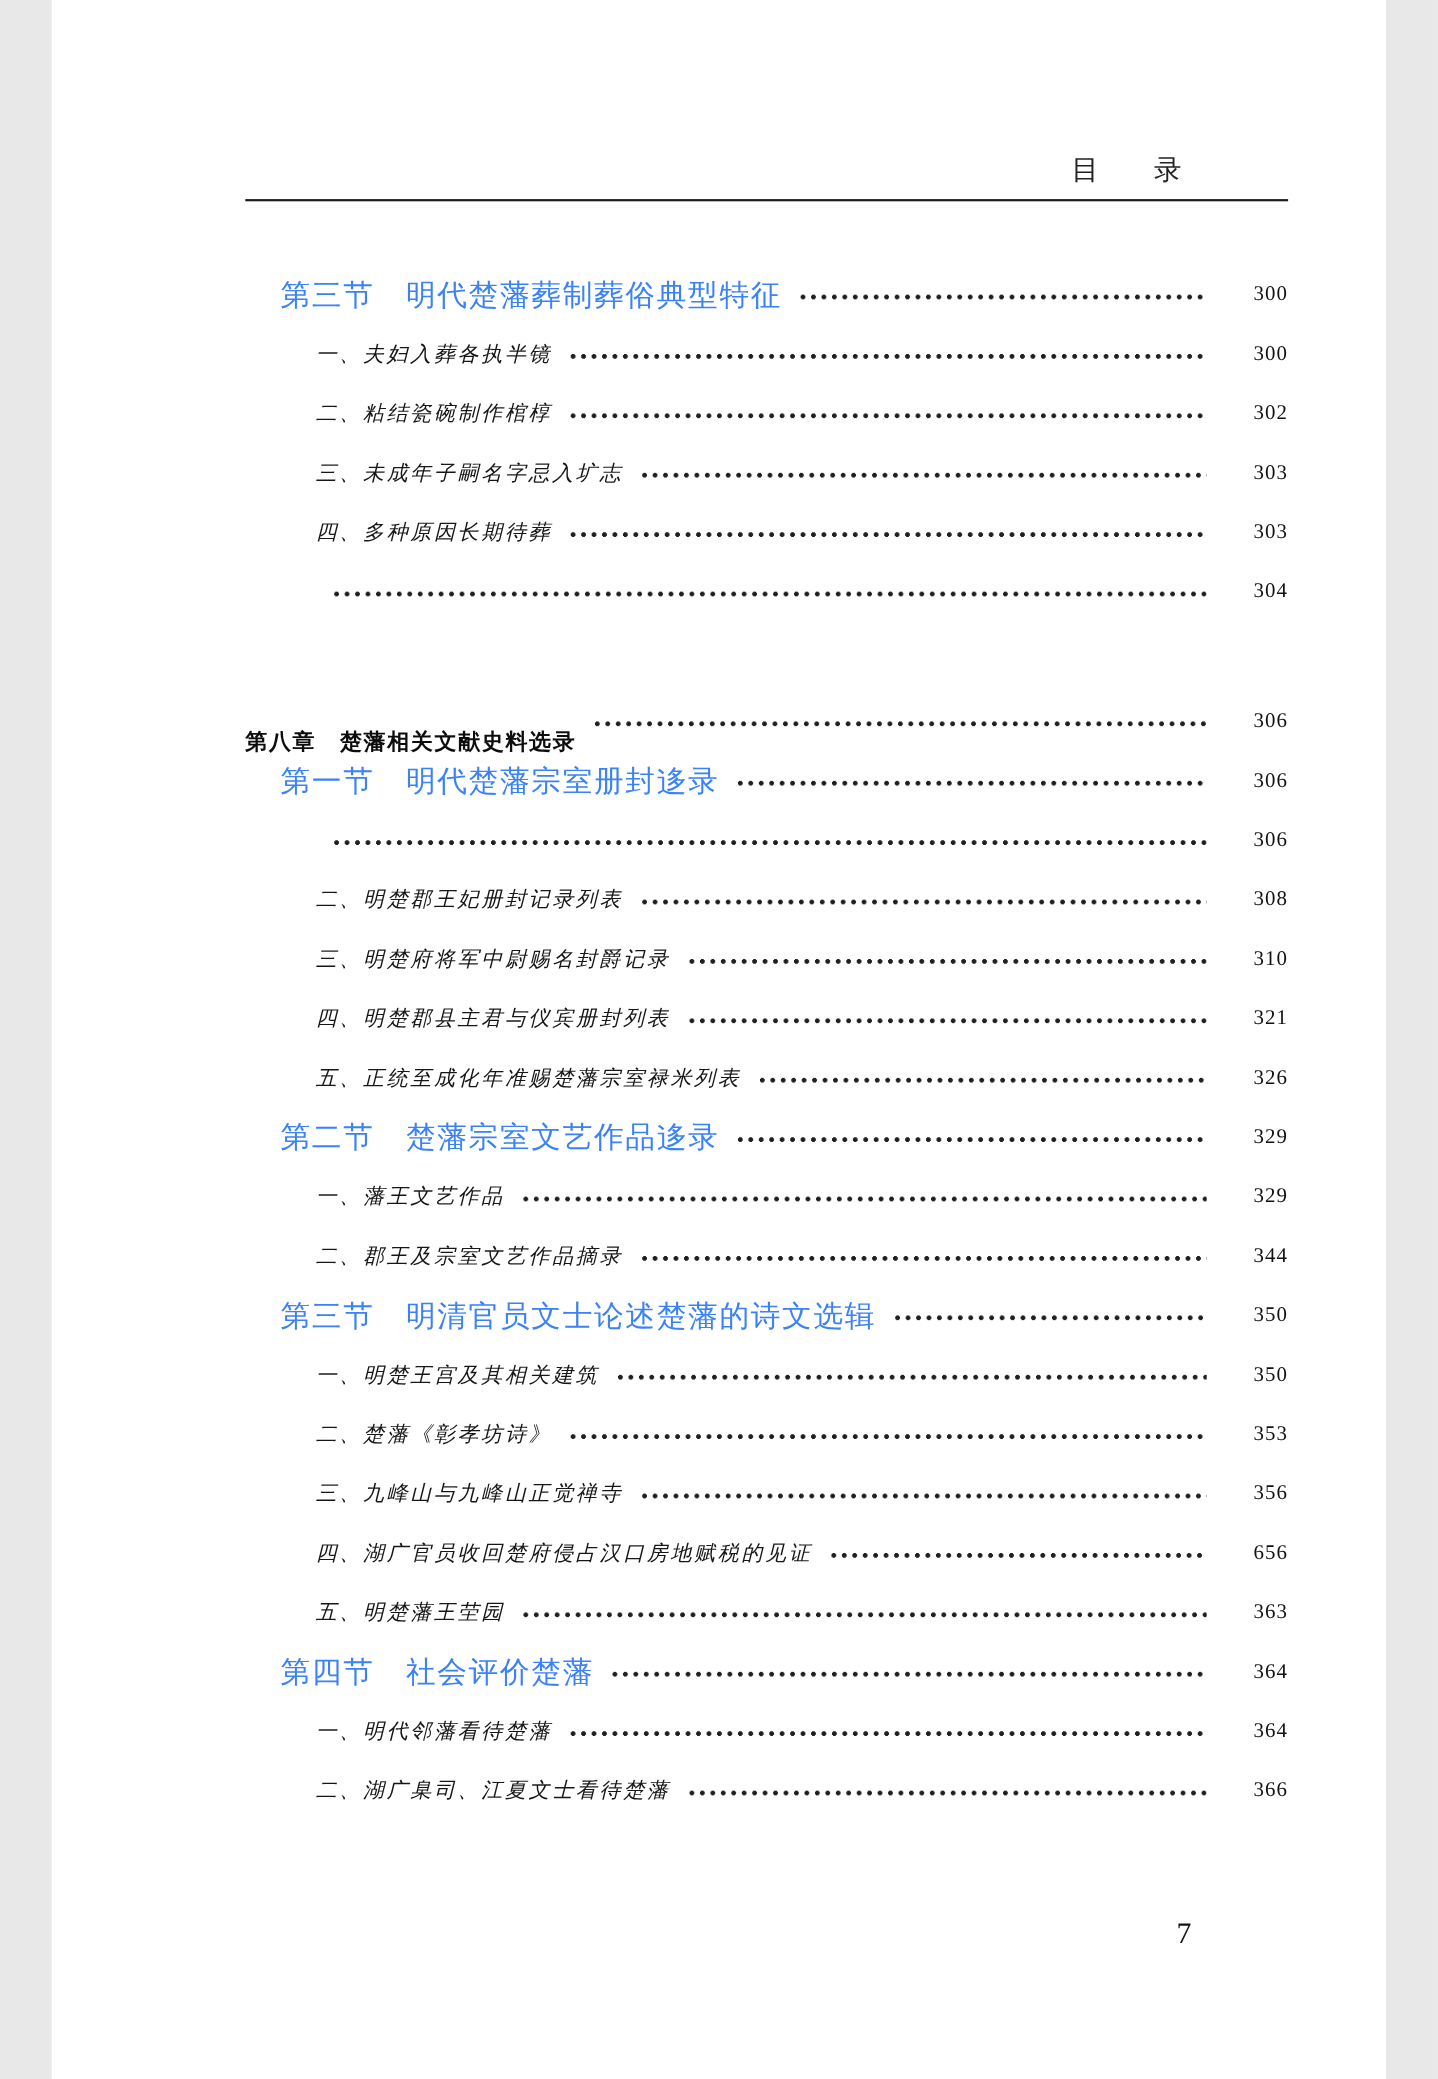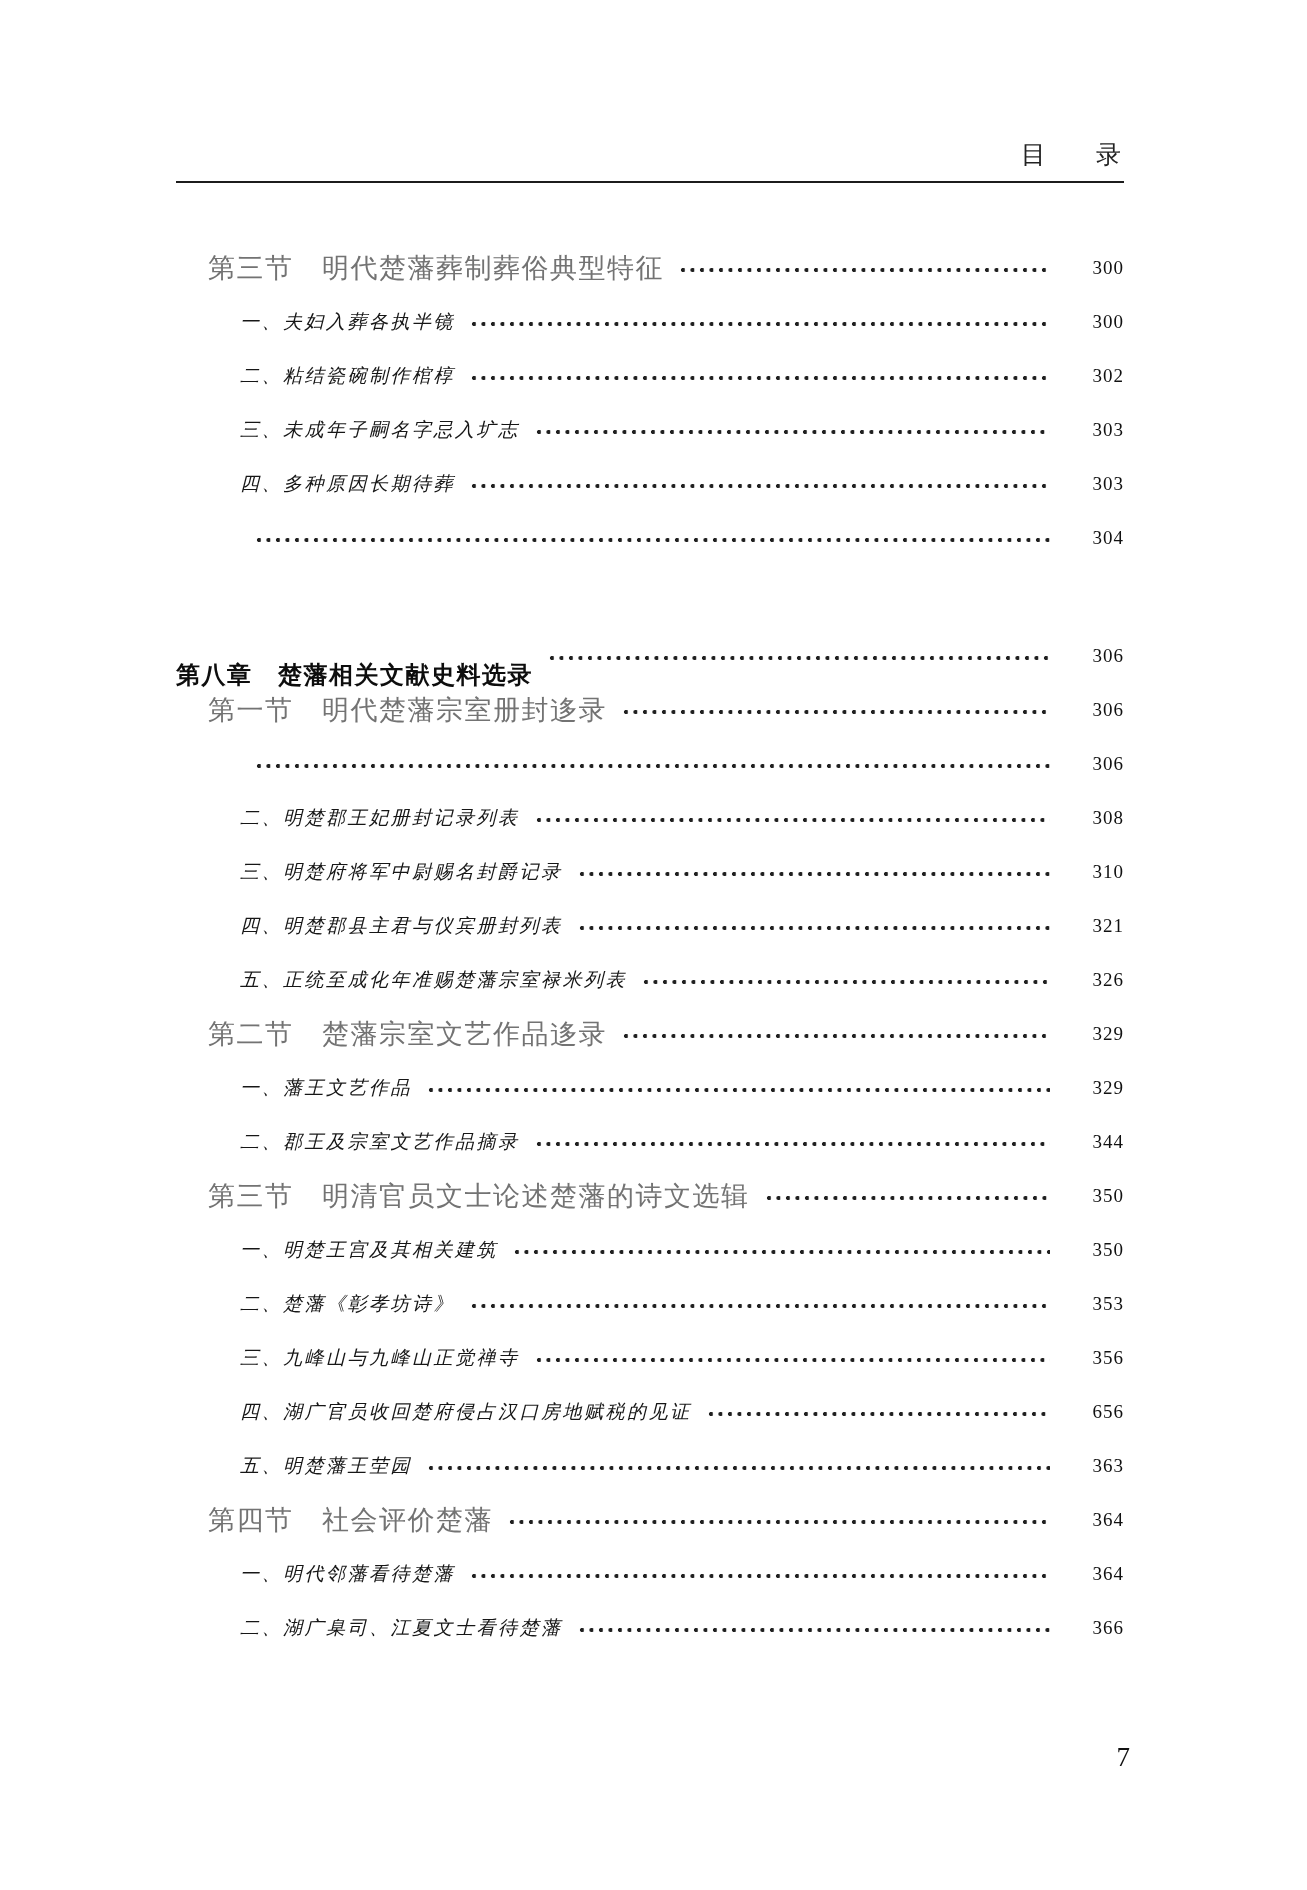--- a/index.html
+++ b/index.html
@@ -2,21 +2,21 @@
 <html><head>
 <meta charset="utf-8">
 <style>
   html, body {
     margin: 0;
     padding: 0;
     background: #e8e8e8;
   }
   .page {
     position: relative;
-    width: 1307px;
+    width: 1213px;
     height: 1890px;
     margin: 0 auto;
     background: #ffffff;
     color: #161616;
     font-family: "Liberation Serif", "DejaVu Serif", serif;
     overflow: hidden;
   }
   
   .running-title {
     position: absolute;
@@ -51,31 +51,31 @@
   .spacer {
     height: 64px;
   }
   .row-text {
     white-space: pre;
     flex: 0 0 auto;
   }
   .lvl-chapter .row-text {
     font-family: "Liberation Sans", "DejaVu Sans", sans-serif;
     font-weight: 700;
-    font-size: 24px;
+    font-size: 20px;
     letter-spacing: 1.5px;
     color: #0d0d0d;
     margin-top: 37px;
   }
   .lvl-section .row-text {
     font-family: "Liberation Sans", "DejaVu Sans", sans-serif;
     font-weight: 400;
     font-size: 27px;
     letter-spacing: 1.5px;
-    color: #737373;
+    color: #3b82f6;
   }
   .lvl-item .row-text {
     font-family: "Liberation Serif", "DejaVu Serif", serif;
     font-style: italic;
     font-size: 19px;
     letter-spacing: 2.5px;
     color: #161616;
   }
   .lvl-section { padding-left: 32px; }
   .lvl-item    { padding-left: 64px; }

